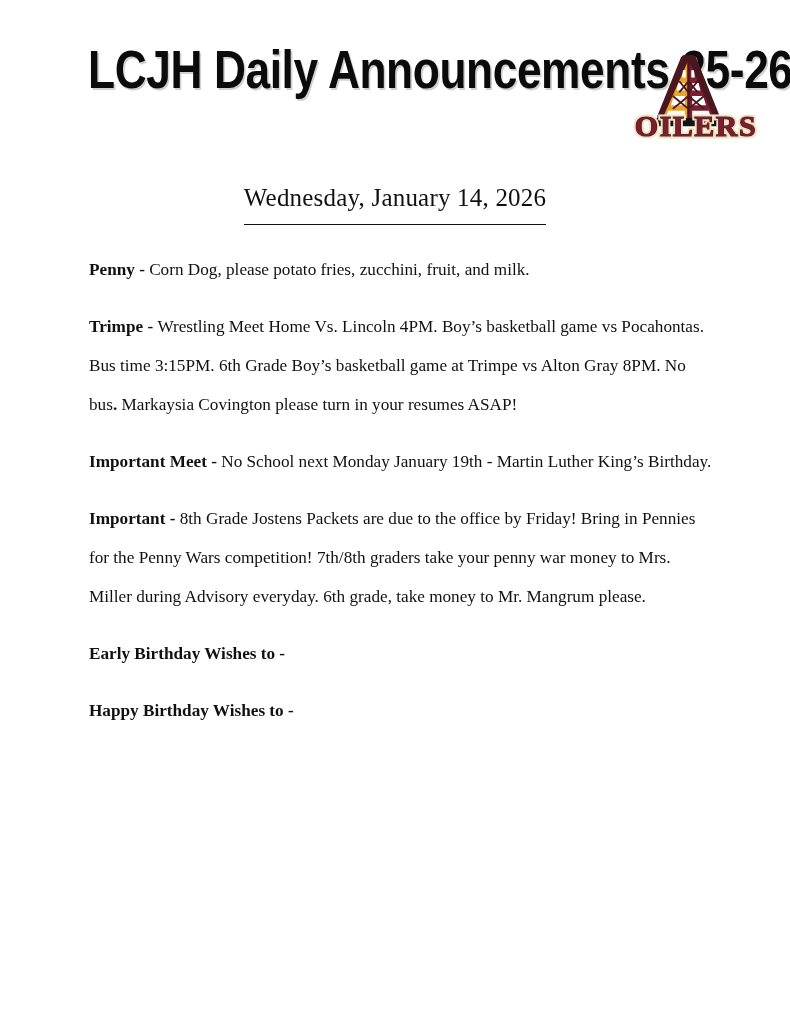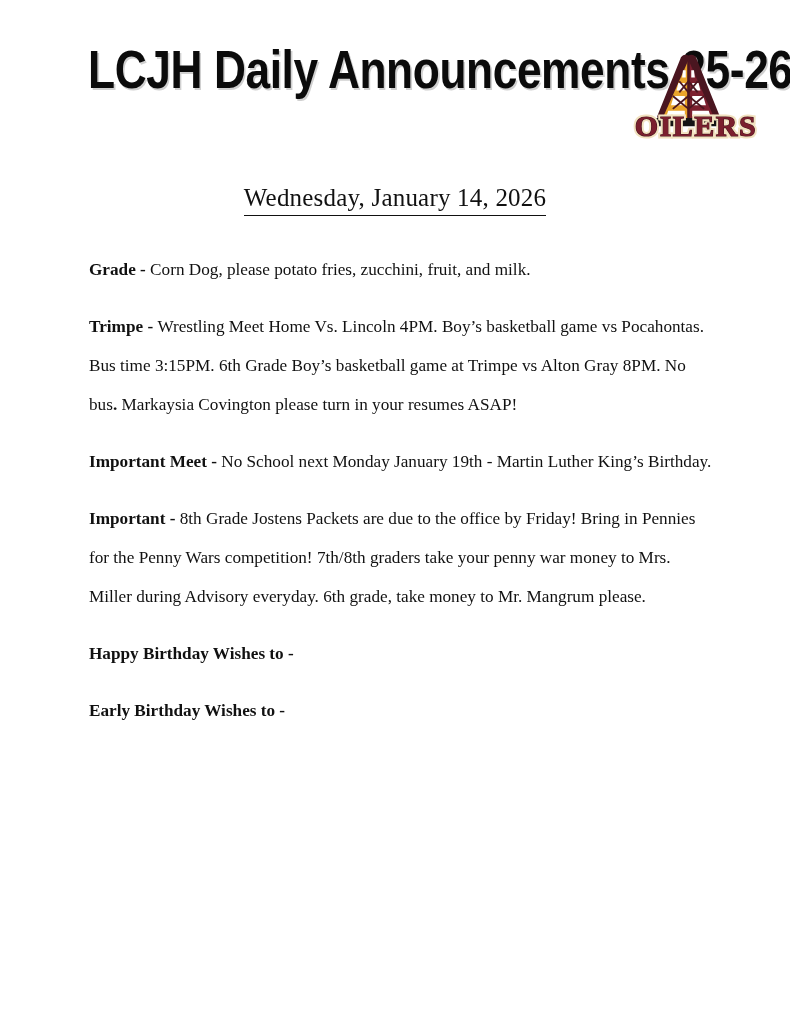--- a/index.html
+++ b/index.html
@@ -58,21 +58,21 @@
     left: 0;
     top: 182px;
     width: 790px;
     text-align: center;
   }
   .date-line .date-text {
     font-size: 25px;
     line-height: 32px;
     letter-spacing: 0.2px;
     border-bottom: 1.6px solid #111111;
-    padding-bottom: 1px;
+    padding-bottom: 10px;
     display: inline-block;
   }
 
   
   .body-block {
     position: absolute;
     left: 89px;
     top: 250px;
     width: 625px;
   }
@@ -144,39 +144,39 @@
     </div>
   </div>
 
   <div class="date-line">
     <span class="date-text">Wednesday, January 14, 2026</span>
   </div>
 
   <div class="body-block">
 
     <p class="para">
-      <span class="lbl">Grade - </span><span>Corn Dog, please potato fries, zucchini, fruit, and milk.</span>
+      <span class="lbl">Penny - </span><span>Corn Dog, please potato fries, zucchini, fruit, and milk.</span>
     </p>
 
 
     <p class="para">
       <span class="lbl">Trimpe - </span><span>Wrestling Meet Home Vs. Lincoln 4PM. Boy’s basketball game vs Pocahontas. Bus time 3:15PM. 6th Grade Boy’s basketball game at Trimpe vs Alton Gray 8PM. No bus</span><span class="dot-bold">.</span><span> Markaysia Covington please turn in your resumes ASAP!</span>
     </p>
 
 
     <p class="para">
       <span class="lbl">Important Meet - </span><span>No School next Monday January 19th - Martin Luther King’s Birthday.</span>
     </p>
 
     <p class="para">
       <span class="lbl">Important - </span><span>8th Grade Jostens Packets are due to the office by Friday! Bring in Pennies for the Penny Wars competition! 7th/8th graders take your penny war money to Mrs. Miller during Advisory everyday. 6th grade, take money to Mr. Mangrum please.</span>
     </p>
 
     <p class="para">
-      <span class="lbl">Happy Birthday Wishes to -</span><span></span>
+      <span class="lbl">Early Birthday Wishes to -</span><span></span>
     </p>
 
     <p class="para">
-      <span class="lbl">Early Birthday Wishes to -</span><span></span>
+      <span class="lbl">Happy Birthday Wishes to -</span><span></span>
     </p>
 
   </div>
 </div>
 
 </body></html>

